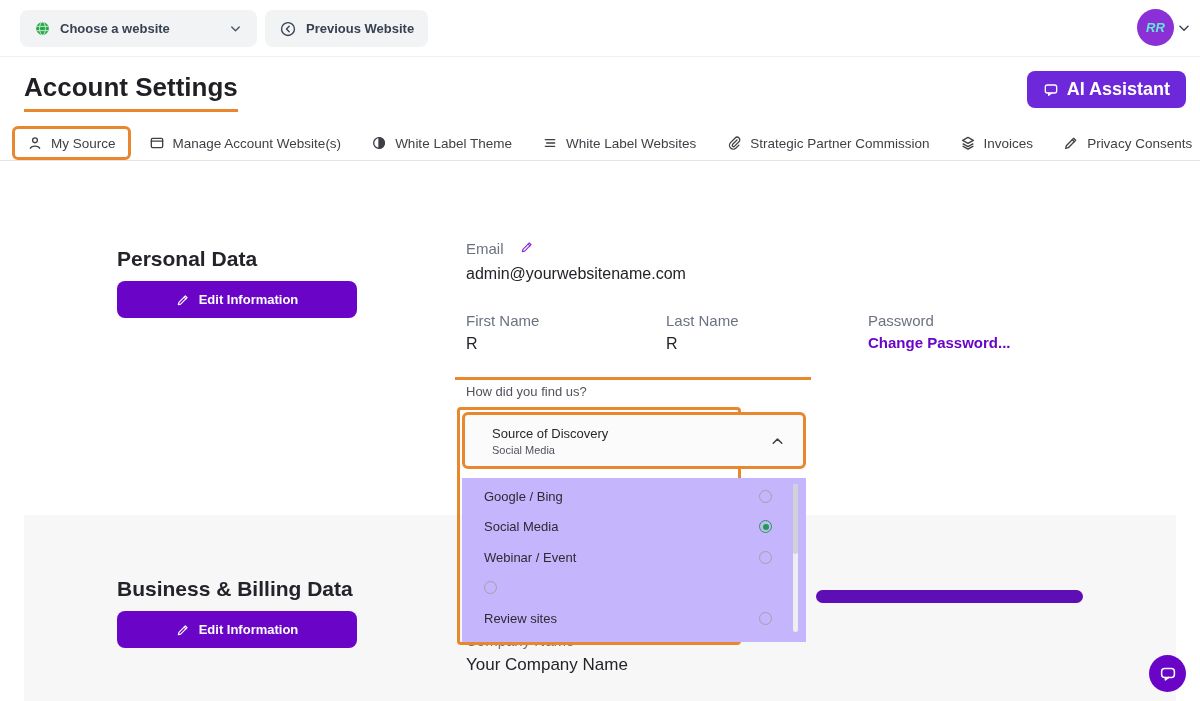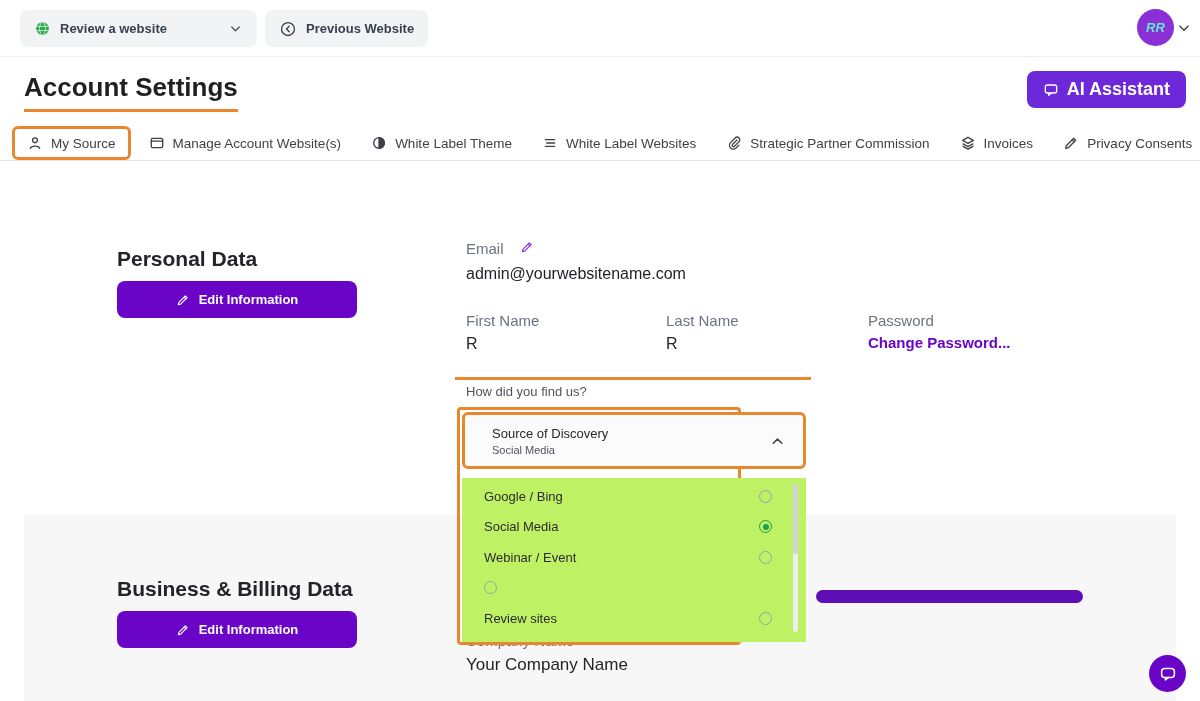--- a/index.html
+++ b/index.html
@@ -55,21 +55,21 @@
   
   .dd-outer { position:absolute; left:457px; top:407px; width:284px; height:238px;
               border:3px solid #E8872D; border-radius:4px; z-index:30; }
   .dd-header { position:absolute; left:2px; top:2px; width:344px; height:57px; background:#fbfbfc;
                border:3px solid #E8872D; border-radius:6px; cursor:pointer;
                display:flex; align-items:center; }
   .dd-header-text { padding-left:27px; display:flex; flex-direction:column; gap:3px; }
   .dd-title { font-size:13px; color:#27272a; }
   .dd-sel { font-size:11px; color:#52525b; }
   .dd-chev { position:absolute; right:17px; top:18px; color:#3f3f46; }
-  .dd-list { position:absolute; left:2px; top:68px; width:344px; height:164px; background:#bef264; }
+  .dd-list { position:absolute; left:2px; top:68px; width:344px; height:164px; background:#c4b5fd; }
   .dd-option { height:30.5px; display:flex; align-items:center; padding:0 34px 0 22px; cursor:pointer; }
   .dd-option:first-child { margin-top:3px; }
   .dd-option .opt-label { flex:1; font-size:13px; color:#2b2b31; }
   .radio { width:13px; height:13px; border-radius:50%; border:1.5px solid #a1a1aa; position:relative; flex:none; }
   .dd-option.selected .radio { border-color:#1E9E4B; }
   .dd-option.selected .radio::after { content:""; position:absolute; left:2.5px; top:2.5px; width:6px; height:6px;
                                       border-radius:50%; background:#1E9E4B; }
   .dd-scroll { position:absolute; right:8px; top:6px; width:5px; height:148px; background:#eceef0; border-radius:3px; }
   .dd-scroll .thumb { position:absolute; left:0; top:0; width:5px; height:70px; background:#cfd2d7; border-radius:3px; }
 
@@ -89,21 +89,21 @@
 
   <header class="topbar">
     <div class="tb-btn choose">
       <span class="icon">
         <svg width="17" height="17" viewBox="0 0 24 24">
             <circle cx="12" cy="12" r="9" fill="#2aa84a"></circle>
             <ellipse cx="12" cy="12" rx="4.2" ry="9" fill="none" stroke="#bfe9cc" stroke-width="1.4"></ellipse>
             <path d="M3.6 9h16.8M3.6 15h16.8" stroke="#bfe9cc" stroke-width="1.4" fill="none"></path>
           </svg>
       </span>
-      <span class="tb-label">Review a website</span>
+      <span class="tb-label">Choose a website</span>
       <span class="spacer"></span>
       <span class="icon">
         <svg width="15" height="15" viewBox="0 0 24 24" fill="none" stroke="#4b5563" stroke-width="2.2" stroke-linecap="round" stroke-linejoin="round">
             <path d="M6 9.5l6 6 6-6"></path>
           </svg>
       </span>
     </div>
 
     <div class="tb-btn prev">
       <span class="icon">

